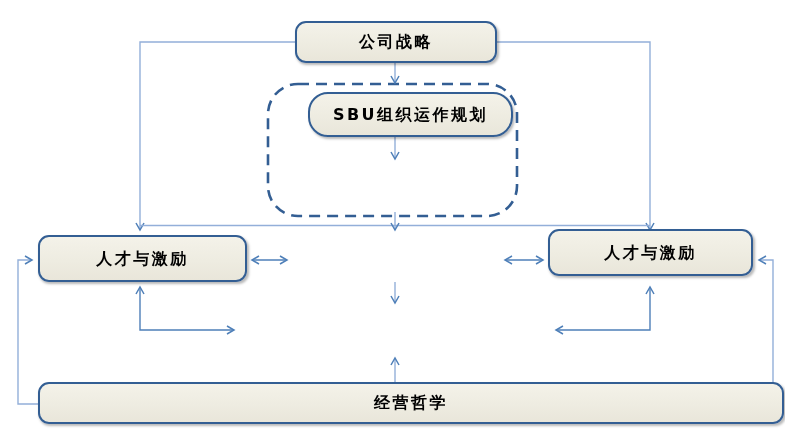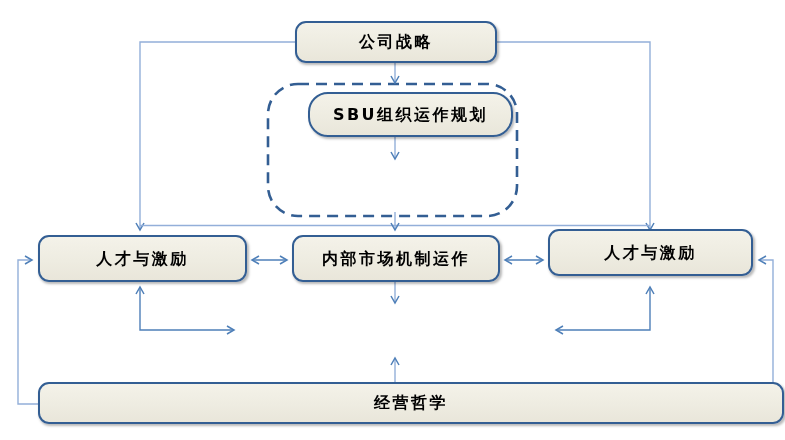--- a/index.html
+++ b/index.html
@@ -78,20 +78,19 @@
     <path class="c2" d="M650,287 V330 H556" marker-start="url(#ah)" marker-end="url(#ah)"></path>
   </svg>
 
   <div class="box box-strategy">公司战略</div>
 
   <div class="box box-sbu">SBU组织运作规划</div>
 
 
   <div class="box box-goals">人才与激励</div>
 
-  <div class="box box-market">内部市场机制运作</div>
 
   <div class="box box-talent">人才与激励</div>
 
 
   <div class="box box-philo">经营哲学</div>
 
 </div>
 
 </body></html>

